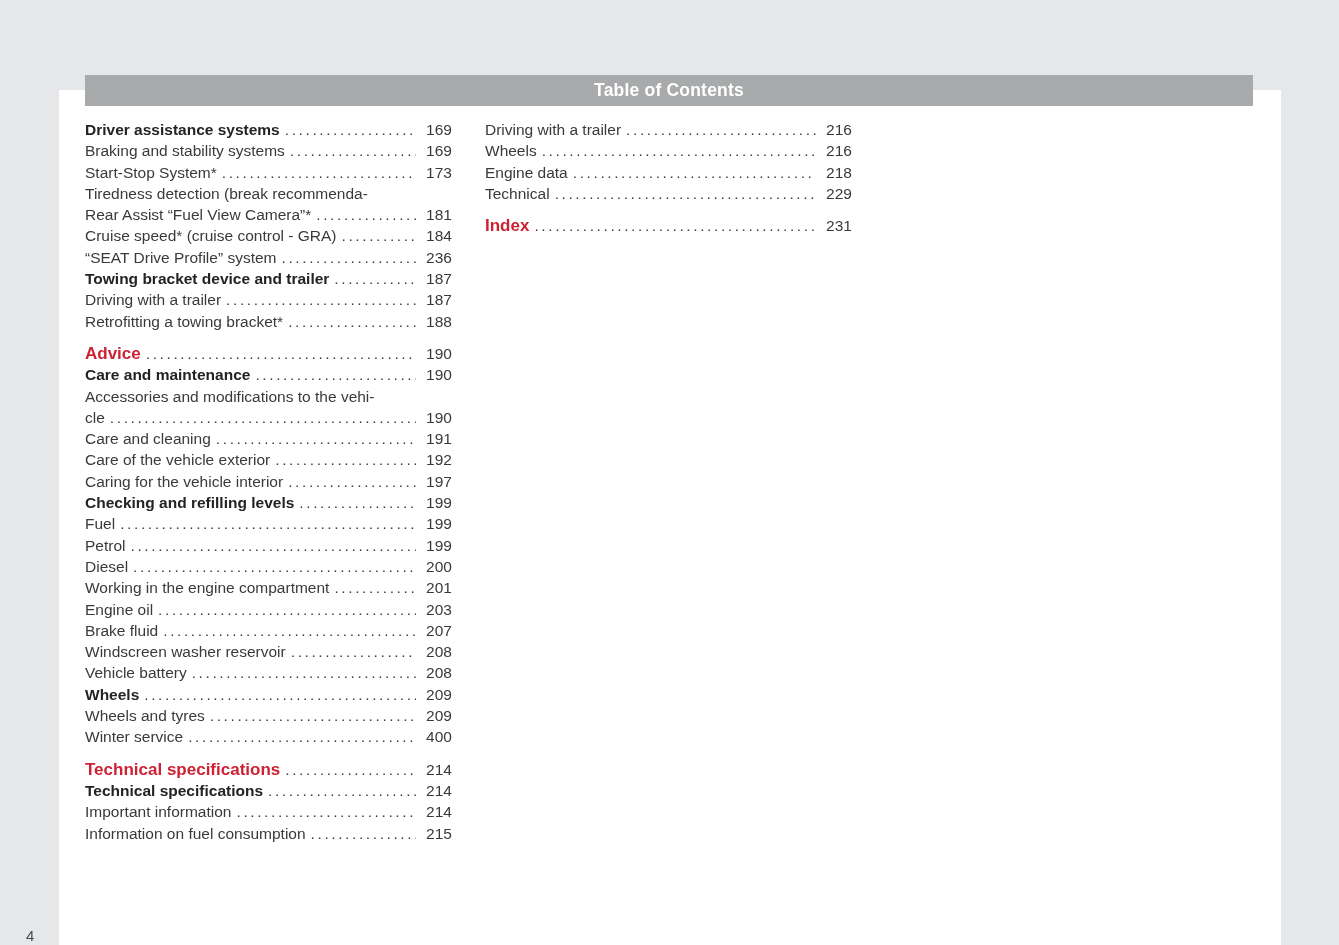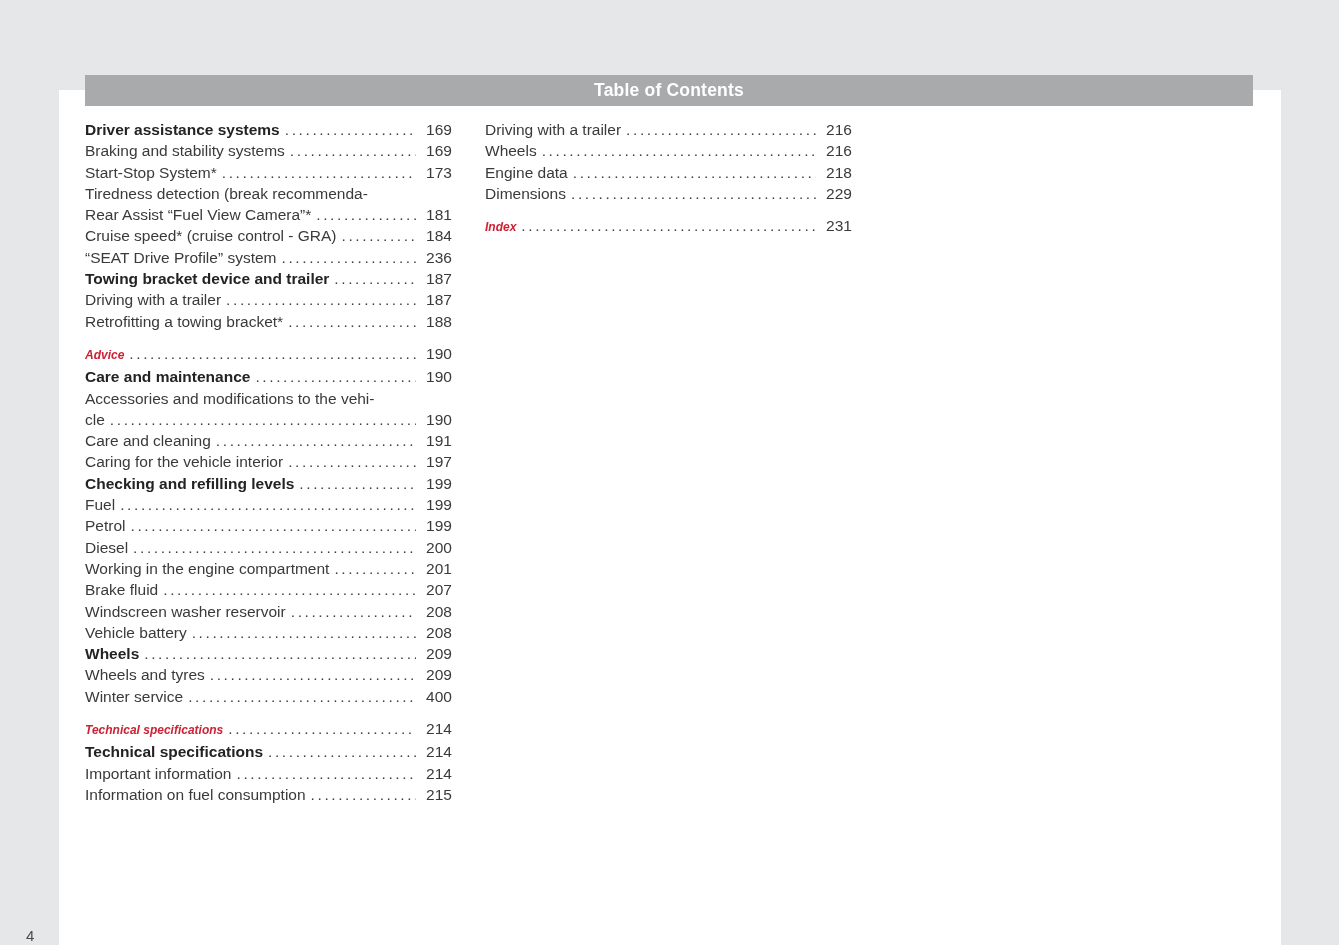--- a/index.html
+++ b/index.html
@@ -78,23 +78,22 @@
     flex: 0 0 auto;
   }
   .style-bold .toc-label,
   .style-bold .toc-wrap {
     font-weight: 700;
     color: var(--text-bold);
   }
   .style-section { margin-top: 11px; }
   .style-section .toc-label {
     font-weight: 700;
-    font-size: 12px;
+    font-size: 17px;
     color: var(--accent);
-    font-style: italic;
   }
   .pagenum {
     position: absolute;
     left: 26px; top: 880px;
     font-size: 15px;
     color: #4a4a4a;
   }
 </style>
 </head>
 <body>
@@ -223,20 +222,28 @@
 
   <div class="toc-entry style-normal">
 
     <div class="toc-line">
       <span class="toc-label">Care and cleaning</span>
       <span class="toc-leader"></span>
       <span class="toc-page">191</span>
     </div>
   </div>
 
+  <div class="toc-entry style-normal">
+
+    <div class="toc-line">
+      <span class="toc-label">Care of the vehicle exterior</span>
+      <span class="toc-leader"></span>
+      <span class="toc-page">192</span>
+    </div>
+  </div>
 
   <div class="toc-entry style-normal">
 
     <div class="toc-line">
       <span class="toc-label">Caring for the vehicle interior</span>
       <span class="toc-leader"></span>
       <span class="toc-page">197</span>
     </div>
   </div>
 
@@ -278,20 +285,28 @@
 
   <div class="toc-entry style-normal">
 
     <div class="toc-line">
       <span class="toc-label">Working in the engine compartment</span>
       <span class="toc-leader"></span>
       <span class="toc-page">201</span>
     </div>
   </div>
 
+  <div class="toc-entry style-normal">
+
+    <div class="toc-line">
+      <span class="toc-label">Engine oil</span>
+      <span class="toc-leader"></span>
+      <span class="toc-page">203</span>
+    </div>
+  </div>
 
 
   <div class="toc-entry style-normal">
 
     <div class="toc-line">
       <span class="toc-label">Brake fluid</span>
       <span class="toc-leader"></span>
       <span class="toc-page">207</span>
     </div>
   </div>
@@ -401,21 +416,21 @@
     <div class="toc-line">
       <span class="toc-label">Engine data</span>
       <span class="toc-leader"></span>
       <span class="toc-page">218</span>
     </div>
   </div>
 
   <div class="toc-entry style-normal">
 
     <div class="toc-line">
-      <span class="toc-label">Dimensions</span>
+      <span class="toc-label">Technical</span>
       <span class="toc-leader"></span>
       <span class="toc-page">229</span>
     </div>
   </div>
 
   <div class="toc-entry style-section">
 
     <div class="toc-line">
       <span class="toc-label">Index</span>
       <span class="toc-leader"></span>

